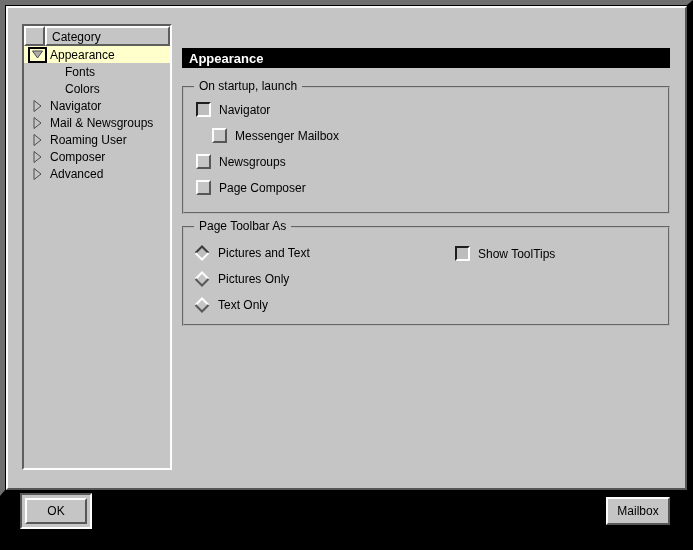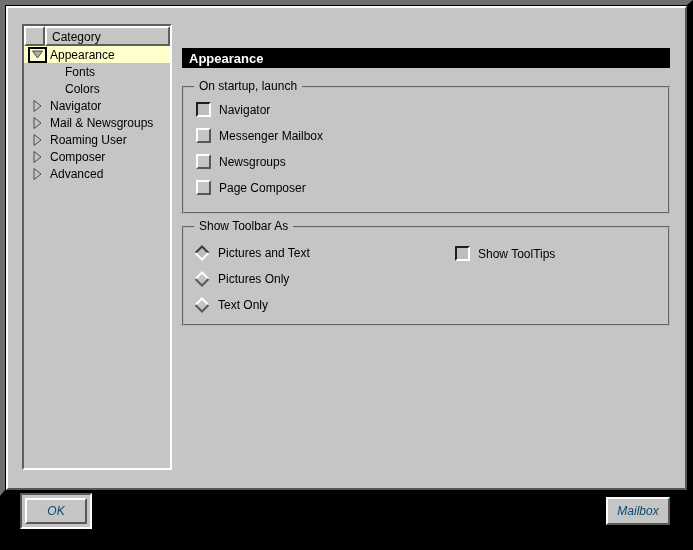--- a/index.html
+++ b/index.html
@@ -81,21 +81,21 @@
   .default-ring{
     position:absolute;left:12px;top:485px;width:72px;height:36px;
     box-sizing:border-box;padding:3px;
     border:2px solid;border-color:#575757 #fdfdfd #fdfdfd #575757;
     background:#c5c5c5;
   }
   .btn{
     box-sizing:border-box;background:#c5c5c5;
     border:2px solid;border-color:#fdfdfd #575757 #575757 #fdfdfd;
     display:flex;align-items:center;justify-content:center;
-    font-size:12px;color:#0c4a6e;cursor:default;font-style:italic;
+    font-size:12px;color:#000000;cursor:default;
   }
   .btn-ok{width:100%;height:100%;}
   .btn-cancel{position:absolute;left:598px;top:489px;width:64px;height:28px;}
 </style>
 </head>
 <body>
 
 <div class="wm-frame">
 <div class="window">
 <div class="inner">
@@ -170,36 +170,36 @@
   <div class="head-bar">
     <span class="head-title">Appearance</span>
   </div>
 
   <div class="groupbox group1">
     <span class="legend">On startup, launch</span>
     <div class="opt-row" style="left:12px;top:14px;">
       <span class="cb checked"></span>
       <span class="opt-label">Navigator</span>
     </div>
-    <div class="opt-row" style="left:12px;top:40px;">
+    <div class="opt-row" style="left:28px;top:40px;">
       <span class="cb unchecked"></span>
       <span class="opt-label">Messenger Mailbox</span>
     </div>
     <div class="opt-row" style="left:12px;top:66px;">
       <span class="cb unchecked"></span>
       <span class="opt-label">Newsgroups</span>
     </div>
     <div class="opt-row" style="left:12px;top:92px;">
       <span class="cb unchecked"></span>
       <span class="opt-label">Page Composer</span>
     </div>
   </div>
 
   <div class="groupbox group2">
-    <span class="legend">Show Toolbar As</span>
+    <span class="legend">Page Toolbar As</span>
 
     <div class="opt-row" style="left:10px;top:17px;">
       <svg class="radio">
         <polygon points="8,1.5 14.5,8 8,14.5 1.5,8" fill="#bdbdbd"></polygon>
         <polyline points="1.5,8 8,1.5 14.5,8" fill="none" stroke="#3a3a3a" stroke-width="2"></polyline>
         <polyline points="14.5,8 8,14.5 1.5,8" fill="none" stroke="#fdfdfd" stroke-width="2"></polyline>
       </svg>
       <span class="opt-label">Pictures and Text</span>
     </div>
     <div class="opt-row" style="left:10px;top:43px;">

